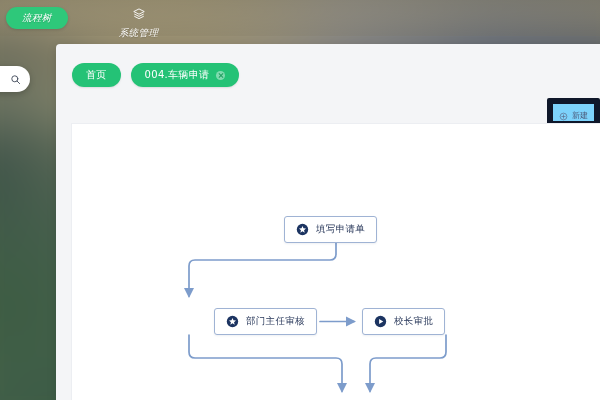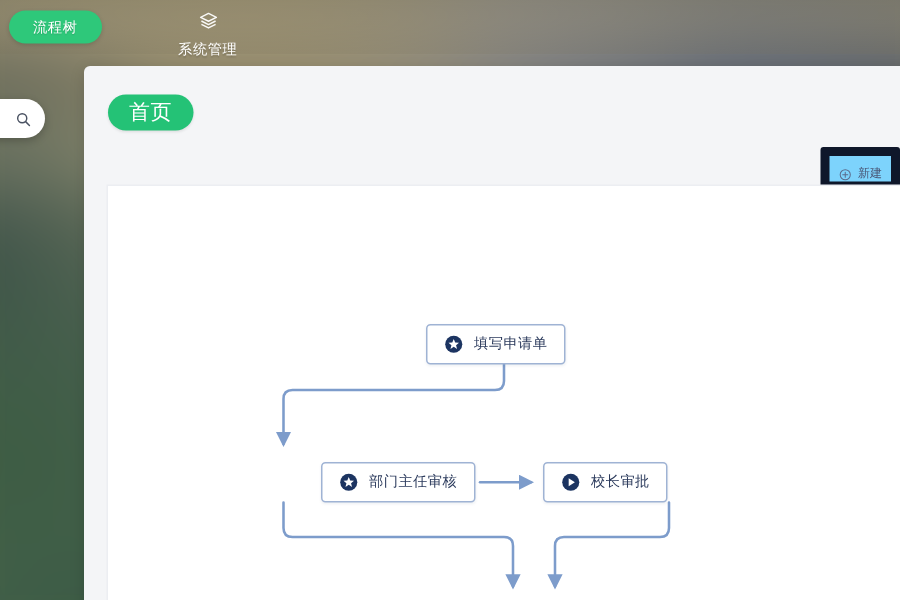--- a/index.html
+++ b/index.html
@@ -41,20 +41,21 @@
 
   
   #topnav {
     position: absolute;
     left: 0; top: 0;
     width: 600px; height: 36px;
     display: flex;
     align-items: center;
     background: linear-gradient(180deg, rgba(120,112,88,0.30), rgba(120,112,88,0.16));
     z-index: 6;
+    font-style: italic;
   }
   .nav-item {
     display: flex;
     align-items: center;
     gap: 6px;
     height: 22px;
     padding: 0 11px;
     font-size: 9.5px;
     color: #ffffff;
     letter-spacing: 0.4px;
@@ -113,21 +114,21 @@
   }
   .tag {
     display: flex;
     align-items: center;
     gap: 7px;
     height: 24px;
     padding: 0 14px;
     border-radius: 12px;
     background: #24c276;
     color: #ffffff;
-    font-size: 14px;
+    font-size: 10px;
     letter-spacing: 0.3px;
     white-space: nowrap;
     box-shadow: 0 1px 2px rgba(0,0,0,0.10);
   }
   .tag-close {
     width: 9px; height: 9px;
     border-radius: 50%;
     background: rgba(255,255,255,0.42);
     position: relative;
     flex: none;
@@ -243,20 +244,24 @@
     </svg>
   </span>
 </div>
 
 <div id="panel">
 
   <div id="tagrow">
     <div class="tag">
       <span>首页</span>
     </div>
+    <div class="tag">
+      <span>004.车辆申请</span>
+      <span class="tag-close"></span>
+    </div>
   </div>
 
   <div id="toolbar">
     <div id="btn-new">
       <span>
         <svg viewBox="0 0 16 16" fill="none" stroke="#5b6b8c" stroke-width="1.2">
           <circle cx="8" cy="8" r="6"></circle>
           <path d="M8 5 L8 11 M5 8 L11 8" stroke-linecap="round"></path>
         </svg>
       </span>

